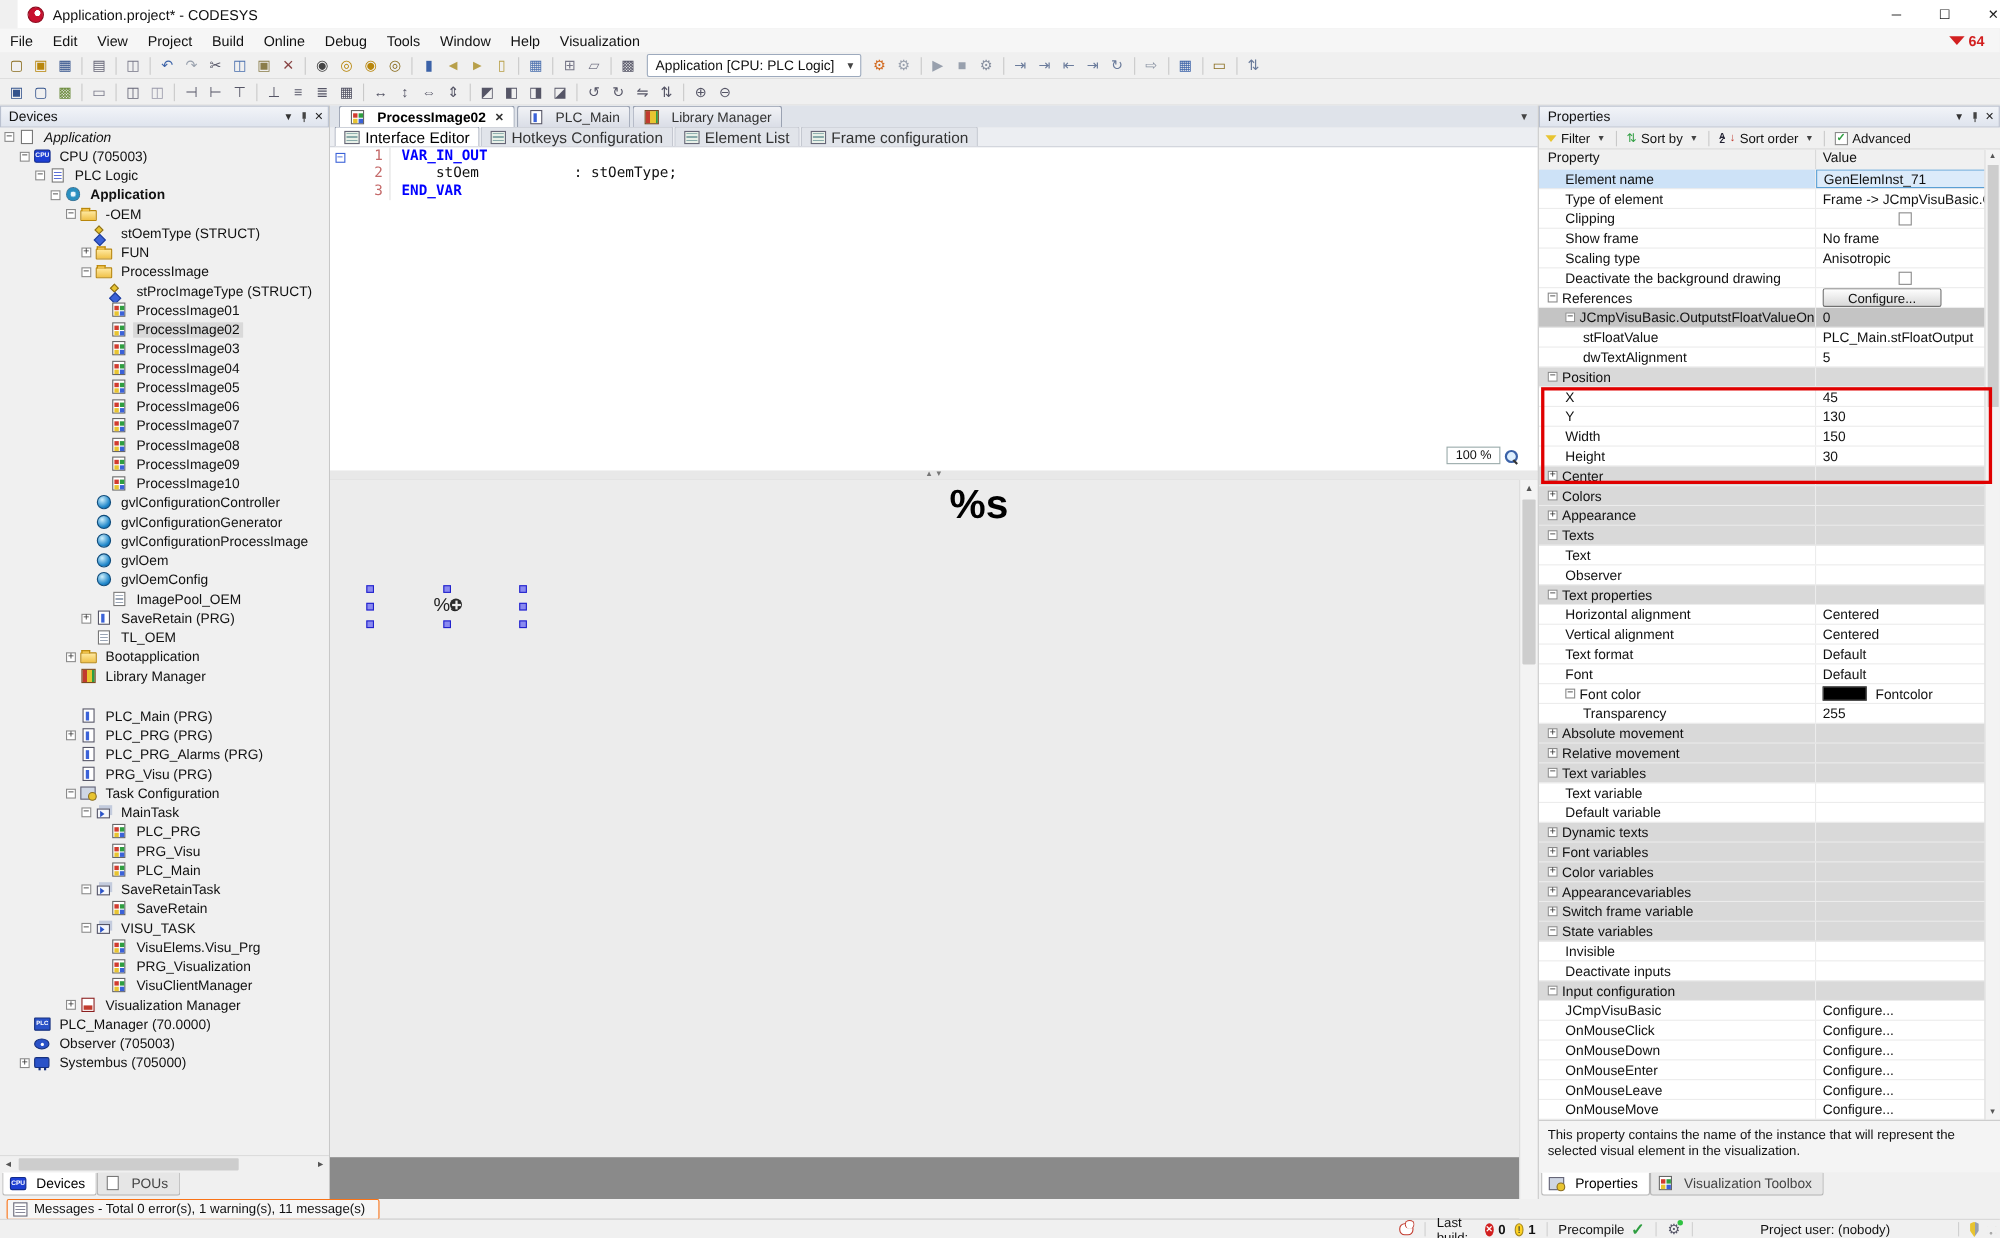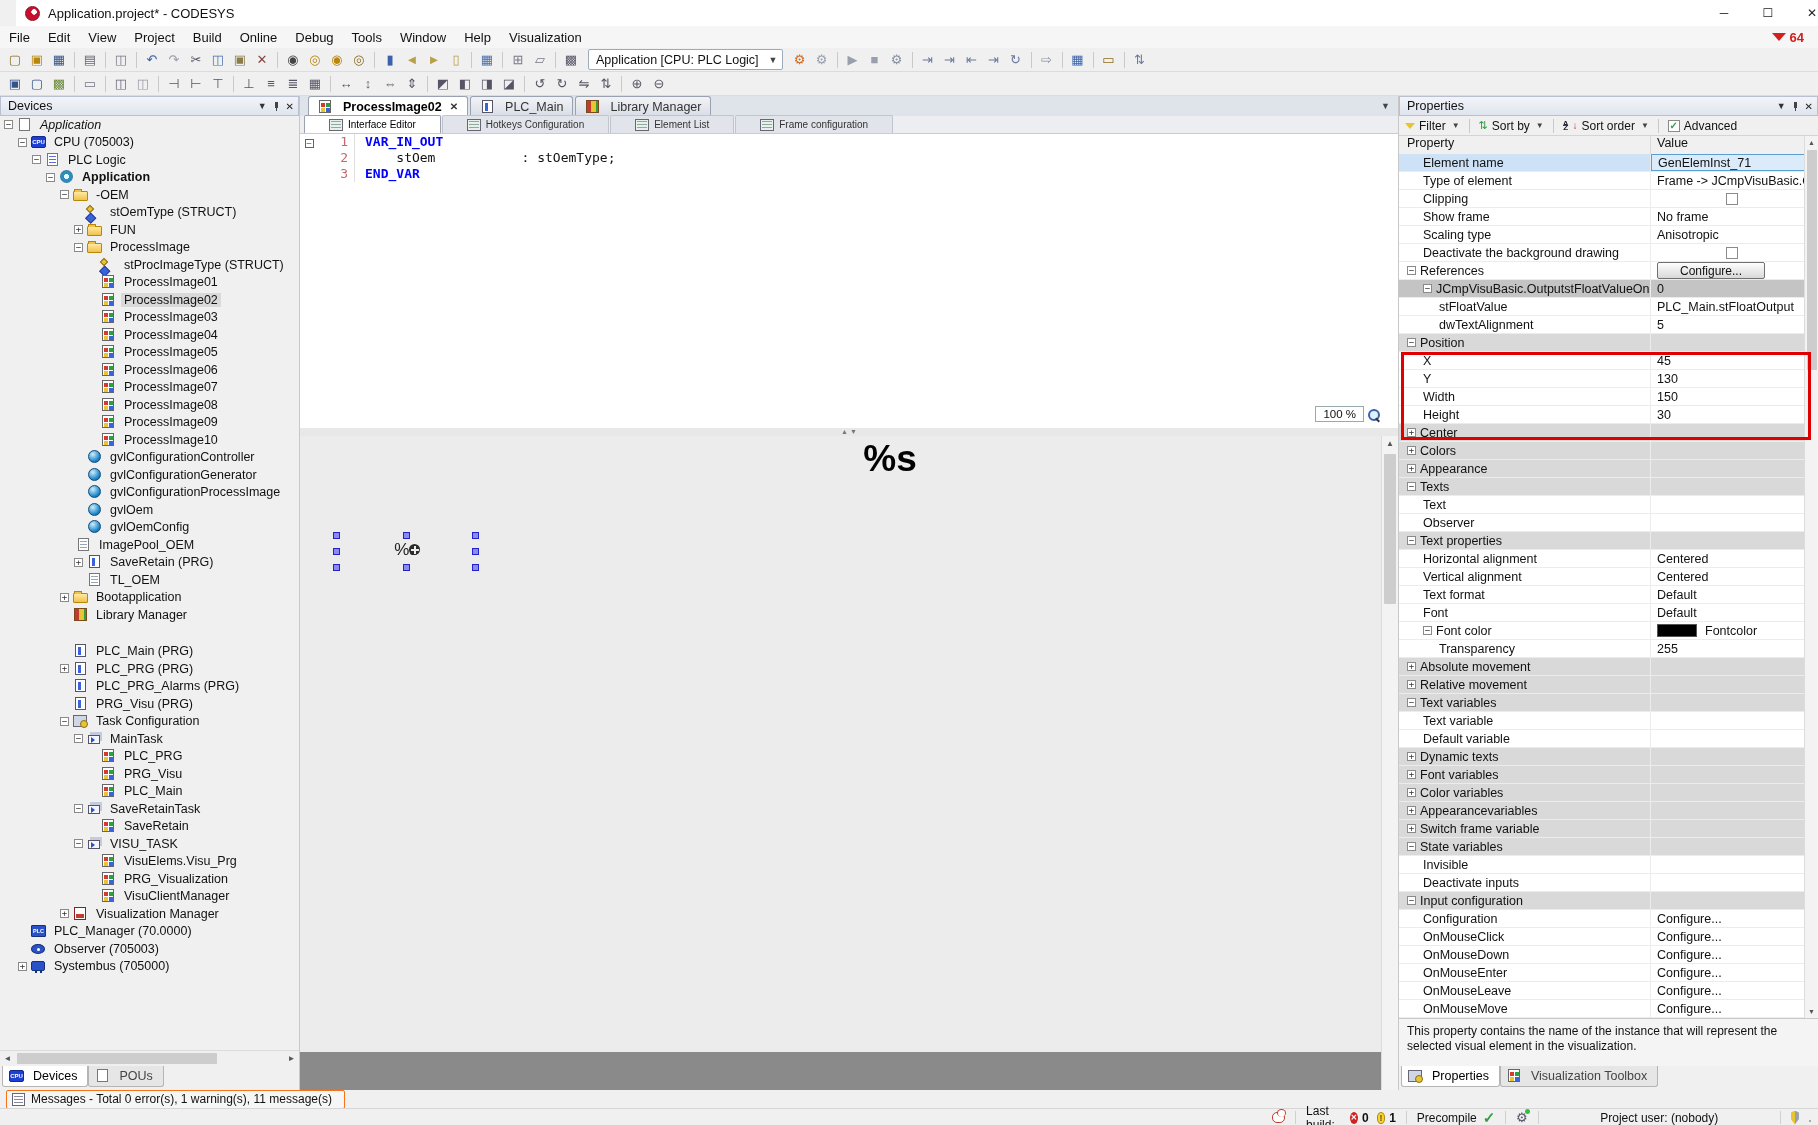--- a/index.html
+++ b/index.html
@@ -90,21 +90,21 @@
   .ic-sysbus i{left:0;top:2px;width:14px;height:10px;background:#2a52c8;border:1px solid #16307e;border-radius:2px}
   .ic-sysbus i:after{content:"";position:absolute;left:3px;bottom:-3px;width:2px;height:3px;background:#16307e;box-shadow:5px 0 0 #16307e}
   
   #tabrow{position:absolute;left:0;top:0;width:1098px;height:20px;background:#dfe3ea;display:flex;align-items:flex-end;padding-left:8px;box-sizing:border-box}
   .dtab{display:flex;align-items:center;gap:5px;height:19px;padding:0 9px;font-size:12.5px;border:1px solid #9aa2b2;border-bottom:none;
     background:linear-gradient(#f2f3f6,#d9dde6);border-radius:3px 3px 0 0;margin-right:2px;color:#333}
   .dtab.active{background:#fff;font-weight:bold;color:#000}
   .dtab .cl{font-size:10px;color:#333;margin-left:3px}
   #tabrow .ovf{margin-left:auto;margin-right:8px;font-size:9px;color:#444;align-self:center}
   #subtabrow{position:absolute;left:0;top:20px;width:1098px;height:18px;background:#eceef2;border-bottom:1px solid #c9ccd4;display:flex;align-items:flex-end;padding-left:4px;box-sizing:border-box}
-  .stab{display:flex;align-items:center;gap:5px;height:17px;padding:0 24px;font-size:10px;color:#333;border:1px solid #c0c4cd;border-bottom:none;background:#e1e4ea;border-radius:2px 2px 0 0;margin-right:1px}
+  .stab{display:flex;align-items:center;gap:5px;height:17px;padding:0 8px;font-size:14px;color:#333;border:1px solid #c0c4cd;border-bottom:none;background:#e1e4ea;border-radius:2px 2px 0 0;margin-right:1px}
   .stab.active{background:#fff;border-color:#9aa2b2;color:#000}
   .sti{width:12px;height:10px;background:#e8f0e8;border:1px solid #667;position:relative}
   .sti:after{content:"";position:absolute;inset:1px;background:repeating-linear-gradient(#8aa 0 1px,transparent 1px 3px)}
   
   #codearea{position:absolute;left:0;top:38px;width:1098px;height:294px;background:#fff;border-bottom:1px solid #c9c9c9;
     font-family:"DejaVu Sans Mono",monospace;font-size:13px}
   .cline{display:flex;height:16px;line-height:16px;white-space:pre}
   .cfold{width:18px;text-align:center}
   .cfold .fbox{display:inline-block;width:9px;height:9px;border:1px solid #3b62d8;color:#3b62d8;font-size:9px;line-height:7px;margin-top:3px;box-sizing:border-box;background:#fff}
   .cnum{width:30px;text-align:right;padding-right:6px;color:#c46a6a}
@@ -482,21 +482,21 @@
           </span>
           <span class="lbl">gvlOem</span>
         </div>
         <div class="trow" style="padding-left: 74px;">
           <span class="expsp"></span>
           <span class="tico ic-globe">
             <i></i>
           </span>
           <span class="lbl">gvlOemConfig</span>
         </div>
-        <div class="trow" style="padding-left: 63px;">
+        <div class="trow" style="padding-left: 88px;">
           <span class="expsp"></span>
           <span class="tico ic-textlist">
             <i></i>
           </span>
           <span class="lbl">ImagePool_OEM</span>
         </div>
         <div class="trow" style="padding-left: 74px;">
           <span class="exp">+</span>
           <span class="tico ic-prg">
             <i></i>
@@ -1101,21 +1101,21 @@
         </div>
         <div class="prow section">
           <span class="pl" style="padding-left: 8px;">
             <span class="exp">−</span>
             <span>Input configuration</span>
           </span>
           <span class="pv"></span>
         </div>
         <div class="prow">
           <span class="pl" style="padding-left: 24px;">
-            <span>Configuration</span>
+            <span>JCmpVisuBasic</span>
           </span>
           <span class="pv">
             <span>Configure...</span>
           </span>
         </div>
         <div class="prow">
           <span class="pl" style="padding-left: 24px;">
             <span>OnMouseClick</span>
           </span>
           <span class="pv">

